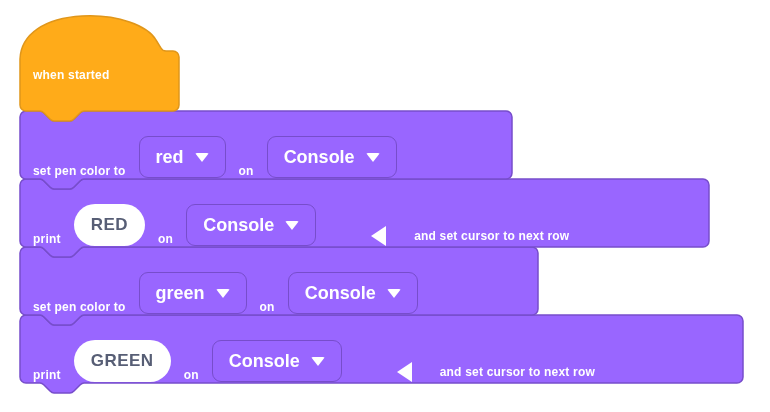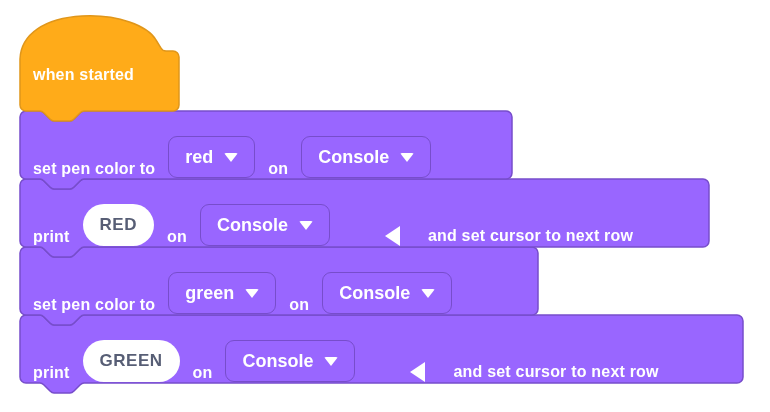--- a/index.html
+++ b/index.html
@@ -37,21 +37,21 @@
     white-space: nowrap;
   }
   .hat .content {
     height: 97px;
     align-items: center;
     padding-top: 26px;
     box-sizing: border-box;
   }
   .blk-label {
     color: #ffffff;
-    font-size: 16px;
+    font-size: 12px;
     font-weight: 700;
     letter-spacing: 0.2px;
   }
   .dropdown {
     display: flex;
     align-items: center;
     gap: 11px;
     height: 42px;
     padding: 0 16px;
     border: 1.5px solid #774DCB;

